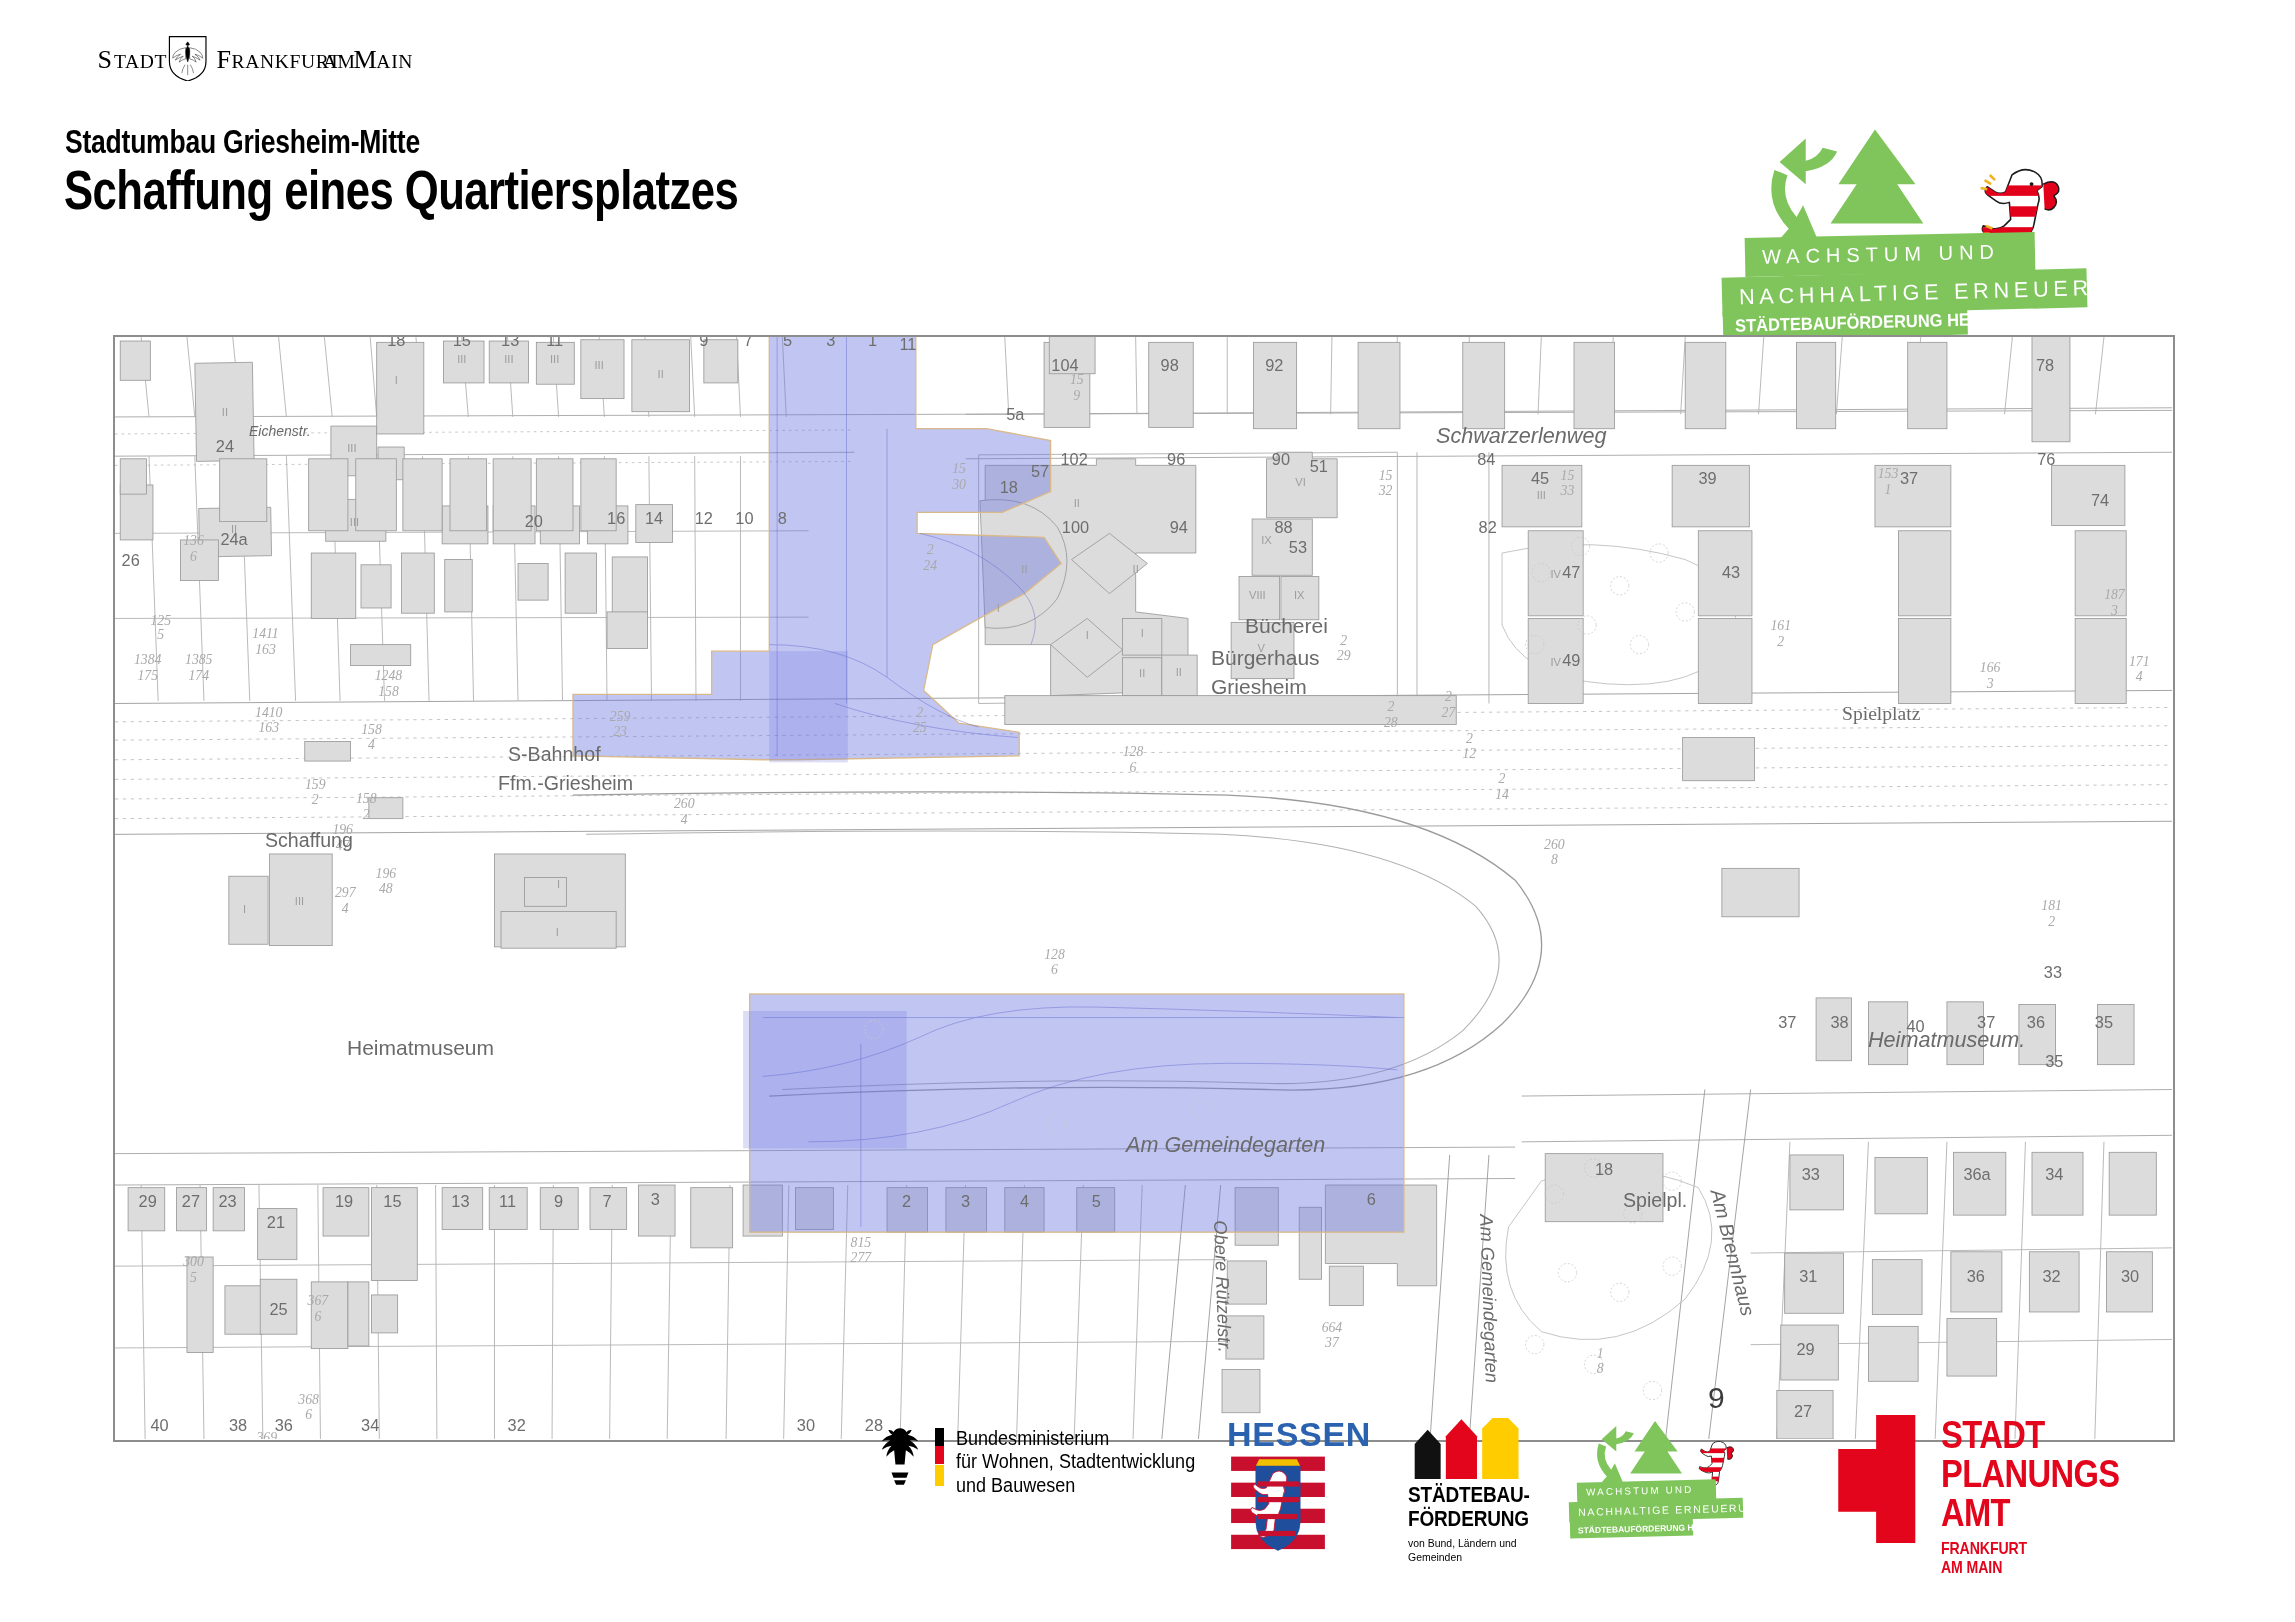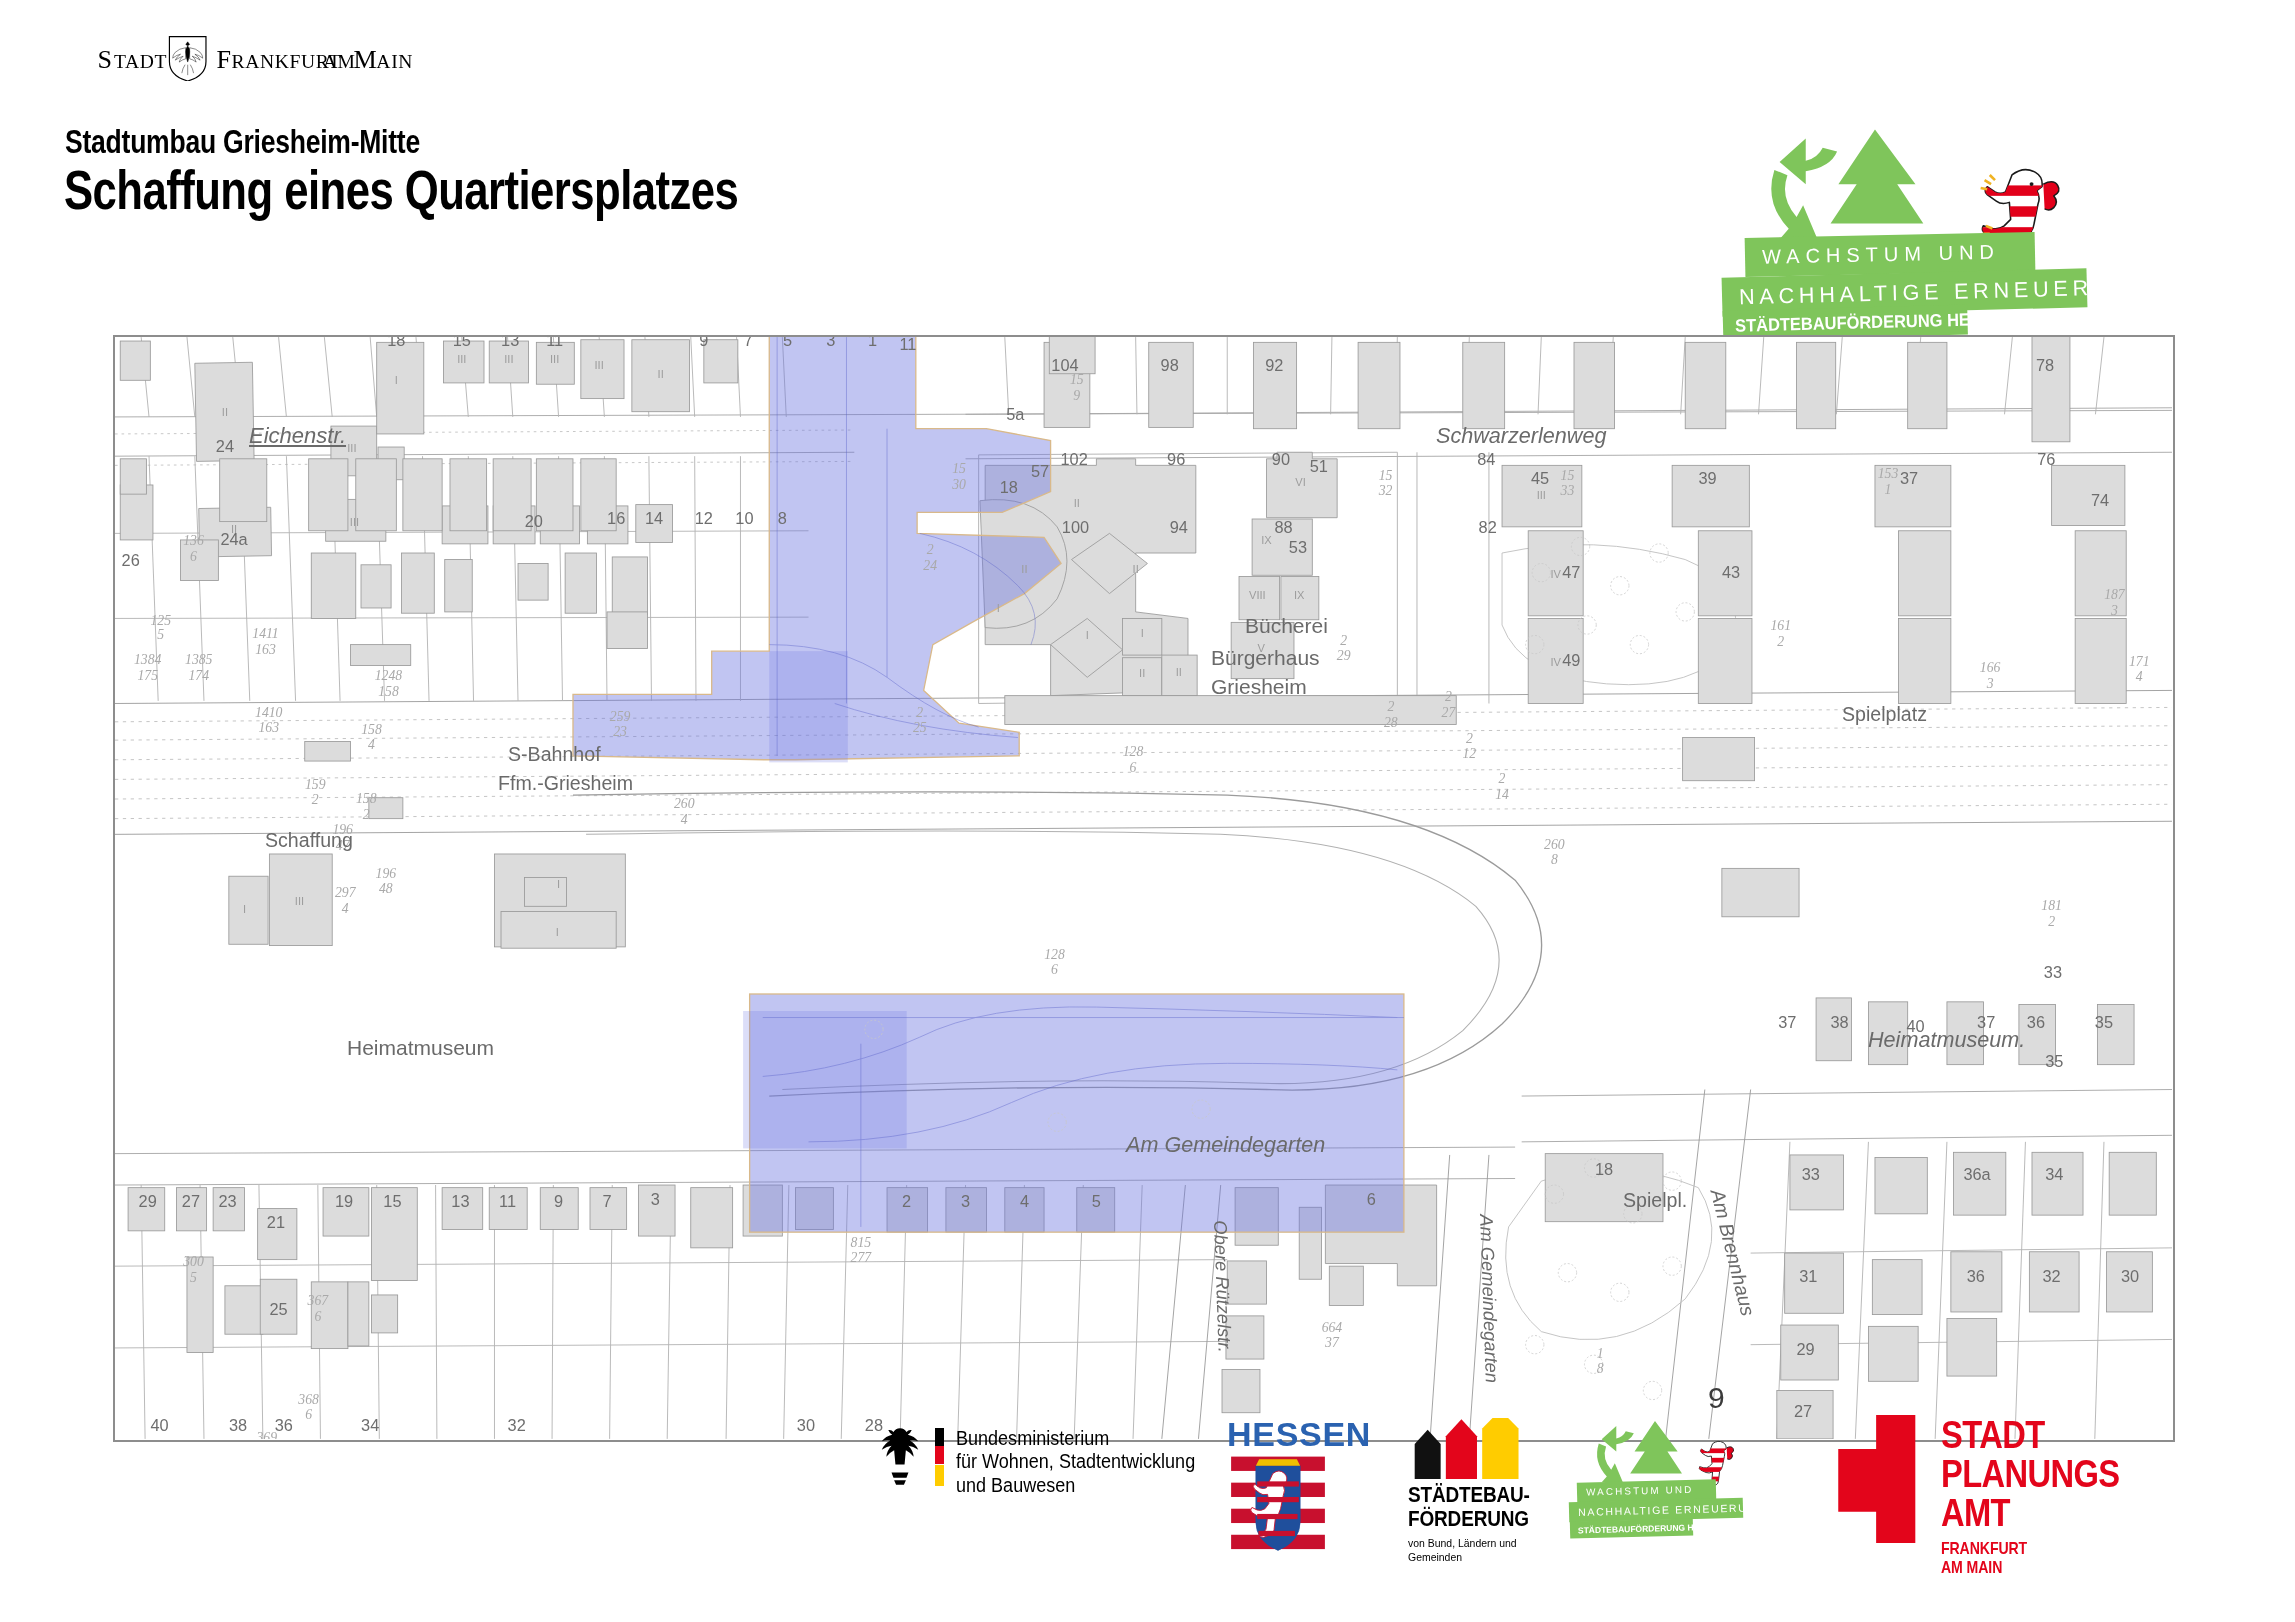--- a/index.html
+++ b/index.html
@@ -694,32 +694,32 @@
           <text x="188" y="1672">38</text>
           <text x="258" y="1672">36</text>
         <text x="390" y="1672">34</text>
           <text x="614" y="1672">32</text>
         <text x="1056" y="1672">30</text>
           <text x="1160" y="1672">28</text>
       </g>
     </svg>
   </div>
 
-  <div class="mlbl" style="left:134px;top:86px;font-size:22px;text-decoration:underline;">Eichenstr.</div>
+  <div class="mlbl" style="left:134px;top:86px;font-size:14px;">Eichenstr.</div>
   <div class="mlbl" style="left:1321px;top:86px;font-size:21.6px;">Schwarzerlenweg</div>
   <div class="mlbl" style="left:1753px;top:690px;font-size:21.6px;">Heimatmuseum.</div>
   <div class="mlbl" style="left:1011px;top:795px;font-size:21.6px;">Am Gemeindegarten</div>
   <div class="mlbl vert" style="left:1116px;top:883px;font-size:18.3px;transform:rotate(88deg);">Obere Rützelstr.</div>
   <div class="mlbl vert" style="left:1382px;top:877px;font-size:18.3px;transform:rotate(88deg);">Am Gemeindegarten</div>
   <div class="mlbl vert" style="left:1613px;top:850px;font-size:19.6px;transform:rotate(76deg);">Am Brennhaus</div>
 
   <div class="mlbl plain" style="left:1130px;top:249px;font-size:21px;margin-top:28px;">Bücherei</div>
   <div class="mlbl plain" style="left:1096px;top:309px;font-size:21px;">Bürgerhaus</div>
   <div class="mlbl plain" style="left:1096px;top:338px;font-size:21px;">Griesheim</div>
-  <div class="mlbl plain" style="left:1727px;top:366px;font-size:19.6px;">Spielplatz</div>
+  <div class="mlbl plain" style="left:1727px;top:366px;font-size:19.6px;font-family:Liberation Serif, serif;">Spielplatz</div>
   <div class="mlbl plain" style="left:393px;top:406px;font-size:19.6px;">S-Bahnhof</div>
   <div class="mlbl plain" style="left:383px;top:435px;font-size:19.6px;">Ffm.-Griesheim</div>
   <div class="mlbl plain" style="left:150px;top:492px;font-size:19.6px;">Schaffung</div>
   <div class="mlbl plain" style="left:232px;top:699px;font-size:21px;">Heimatmuseum</div>
   <div class="mlbl plain" style="left:1508px;top:852px;font-size:19.6px;">Spielpl.</div>
   <div class="mlbl plain" style="left:1593px;top:1044px;font-size:30px;color:#3b3b3b;">9</div>
 </div>
 
 <div id="footer">
 

